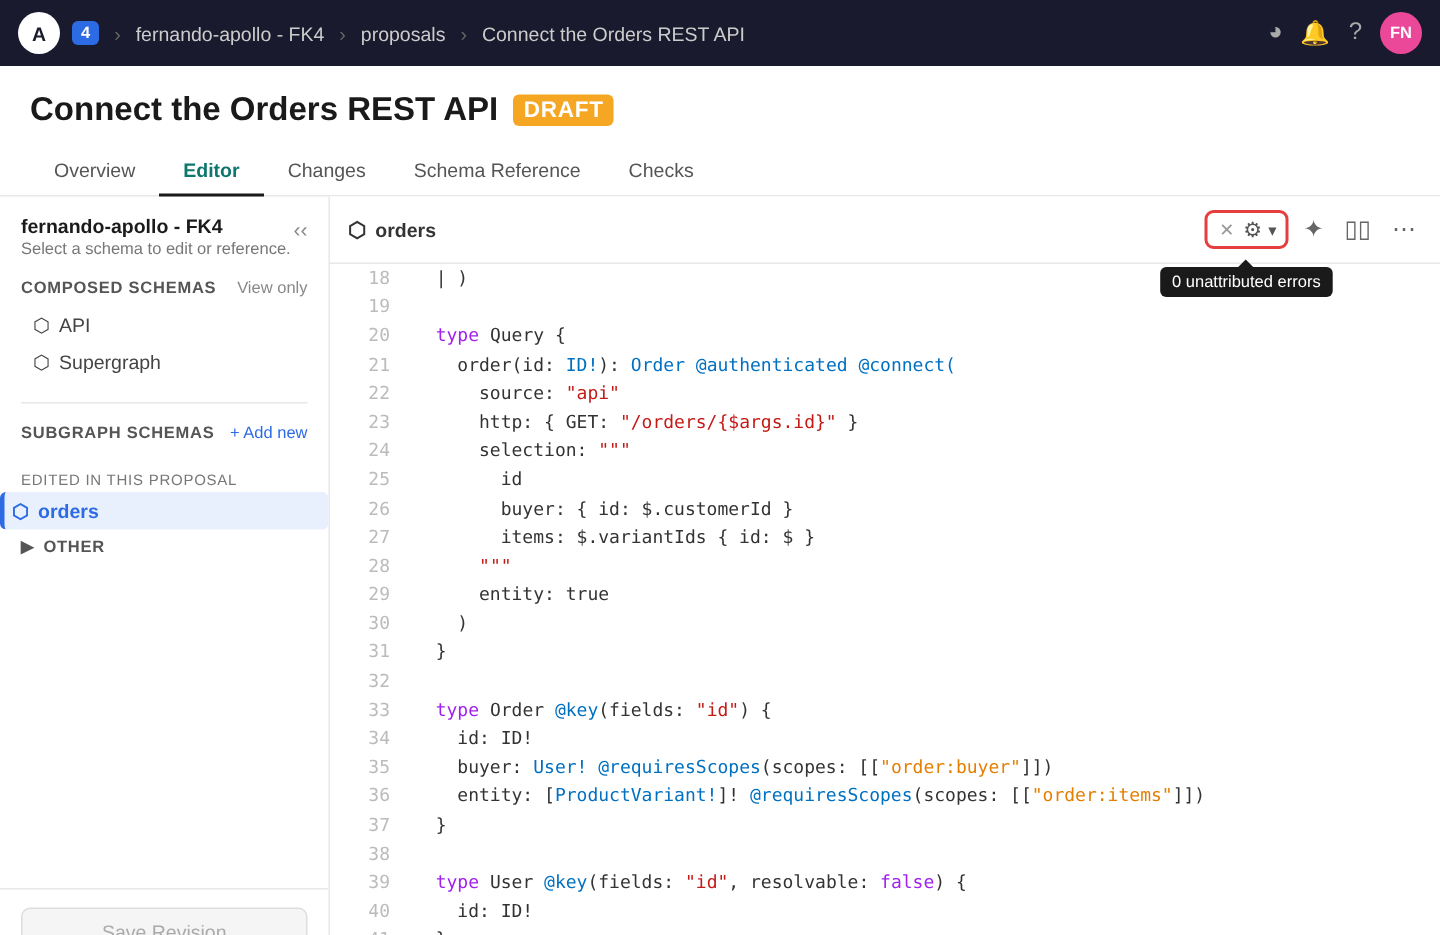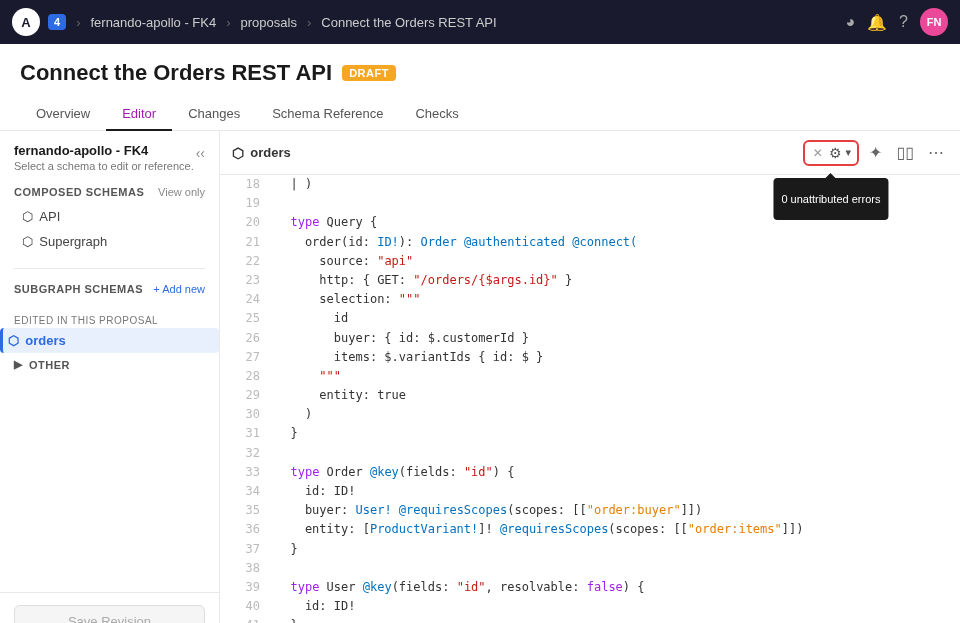--- a/index.html
+++ b/index.html
@@ -52,39 +52,39 @@
       margin-bottom: 12px;
     }
     .page-title {
       font-size: 22px; font-weight: 600; color: #1a1a1a;
     }
     .draft-badge {
       background: #f5a623;
       color: #fff;
       border-radius: 4px;
       padding: 2px 7px;
-      font-size: 11px;
+      font-size: 15px;
       font-weight: 700;
       letter-spacing: 0.5px;
     }
     .page-tabs {
       display: flex; gap: 0;
     }
     .tab {
       padding: 8px 16px;
       font-size: 13px;
       color: #555;
       cursor: pointer;
       border-bottom: 2px solid transparent;
       margin-bottom: -1px;
     }
     .tab.active {
-      color: #a21caf;
+      color: #0f766e;
       border-bottom: 2px solid #1a1a1a;
-      font-weight: 400;
+      font-weight: 700;
     }
 
     
     .main-layout {
       display: flex;
       height: calc(623px - 44px - 60px);
     }
 
     
     .sidebar {
@@ -254,21 +254,21 @@
       font-size: 11px;
       cursor: pointer;
     }
 
     
     .tooltip-box {
       position: absolute;
       background: #1a1a1a;
       color: #fff;
       font-size: 11px;
-      padding: 15px 8px;
+      padding: 4px 8px;
       border-radius: 4px;
       white-space: nowrap;
       top: 36px;
       left: 50%;
       transform: translateX(-50%);
       z-index: 10;
     }
     .tooltip-box::before {
       content: '';
       position: absolute;

